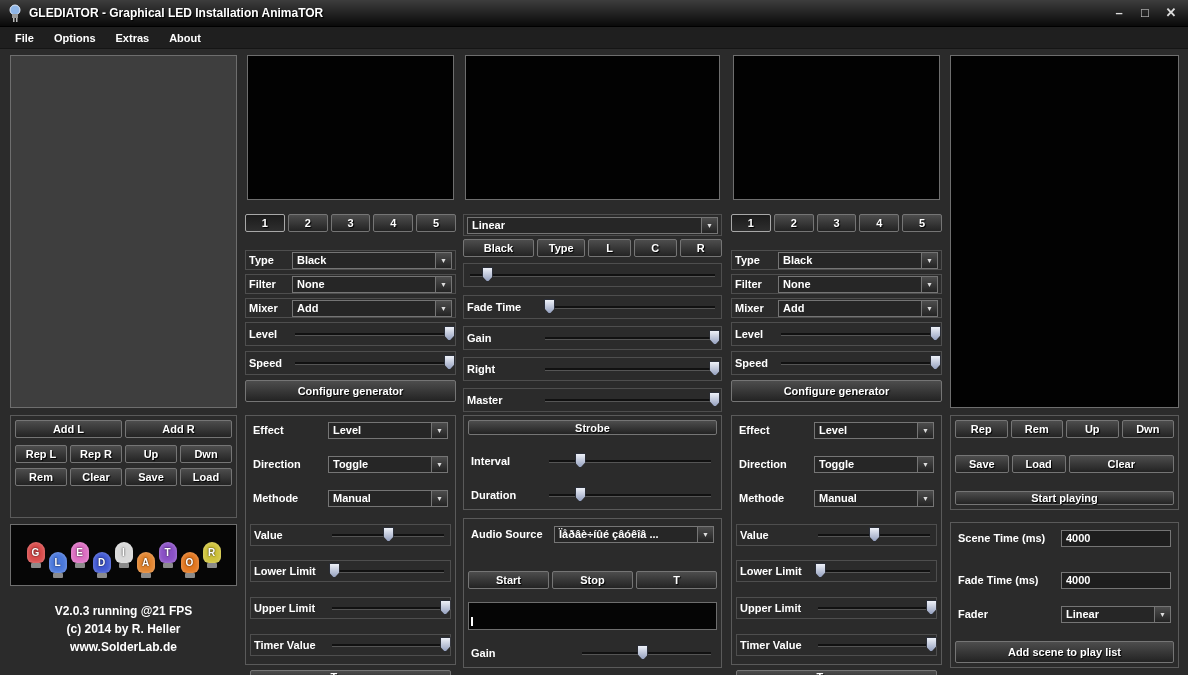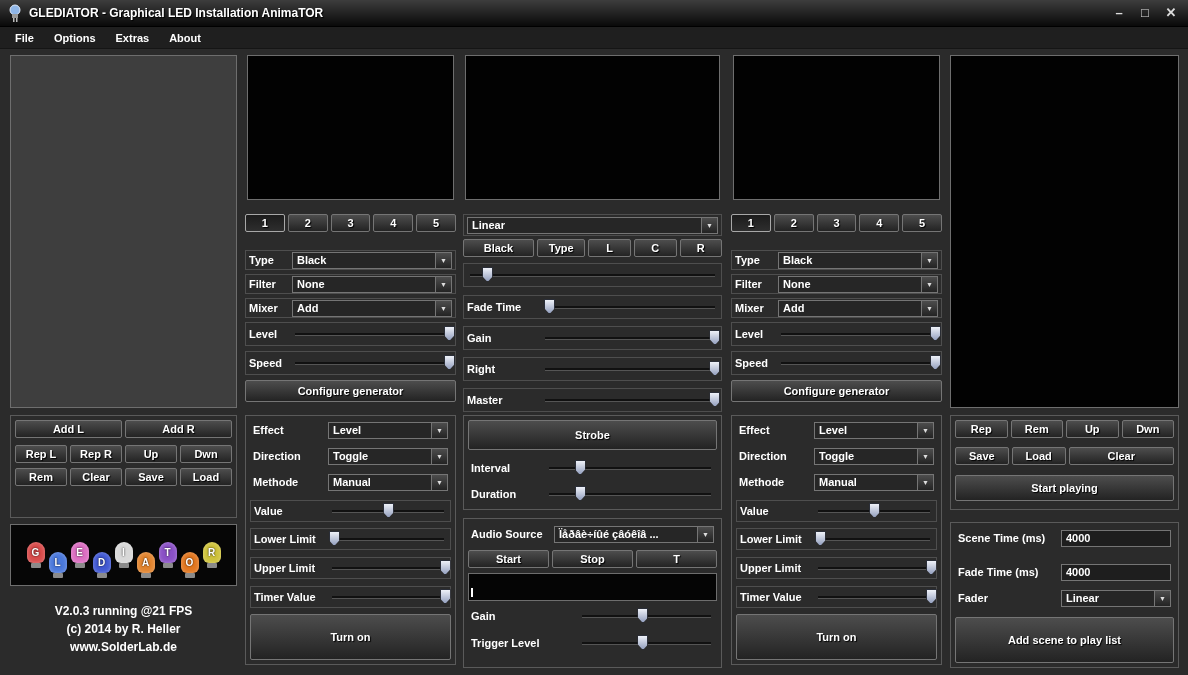--- a/index.html
+++ b/index.html
@@ -25,21 +25,21 @@
   .win-controls { margin-left:auto; display:flex; gap:8px; align-items:center; }
   .win-btn { width:18px; height:16px; color:#ddd; font-size:13px; text-align:center; line-height:15px; cursor:default; }
   .menubar {
     position:absolute; left:0; top:27px; width:1188px; height:22px;
     background:#1f1f1f; border-bottom:1px solid #151515;
     display:flex; align-items:center; padding-left:6px; gap:2px;
   }
   .menu-item { padding:3px 9px; }
 
   
-  .bordered { border:1px solid #5a5a5a; }
+  .bordered { border:1px solid #5a5a5a;gap:8px; }
   .preview-black { background:#020202; border:1px solid #6e6e6e; }
   .preview-gray  { background:#3e3e3e; border:1px solid #6e6e6e; }
 
   .btn {
     background:linear-gradient(#4d4d4d,#232323);
     border:1px solid #757575; border-radius:2px;
     color:#fff; font-weight:bold; font-size:11px;
     display:flex; align-items:center; justify-content:center;
     height:18px; cursor:default; text-shadow:1px 1px 1px #000;
   }
@@ -391,21 +391,21 @@
   <div class="row noborder">
     <span class="lbl lbl-72">Duration</span>
     <div class="slider">
       <div class="track"></div>
       <div class="thumb" style="left: 20%;"></div>
     </div>
   </div>
 </div>
 
 <div class="abs bordered section" style="left:463px;top:518px;width:259px;height:150px;">
-  <div class="row noborder" style="margin-bottom:5px;height:22px;">
+  <div class="row noborder" style="margin-bottom:18px;height:22px;">
     <span class="lbl lbl-80">Audio Source</span>
     <div class="dd">
       <span class="dd-text">Ïåðâè÷íûé çâóêîâ ...</span>
       <span class="dd-arrow">▼</span>
     </div>
   </div>
   <div class="row-flex" style="margin-bottom:5px;">
     <div class="btn">Start</div>
     <div class="btn">Stop</div>
     <div class="btn">T</div>

